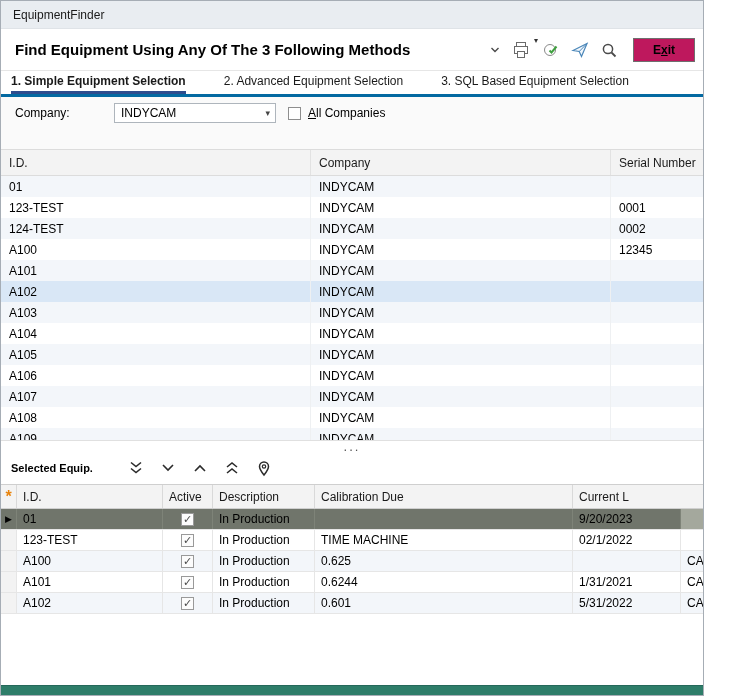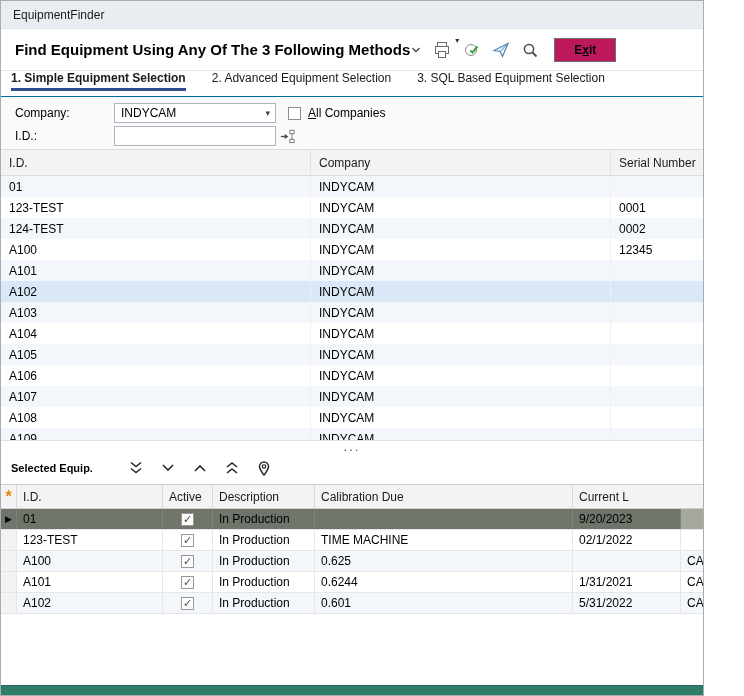--- a/index.html
+++ b/index.html
@@ -3,30 +3,30 @@
 <meta charset="utf-8">
 <style>
   html,body{margin:0;padding:0;}
   body{width:744px;height:696px;font-family:"Liberation Sans",sans-serif;background:#fff;overflow:hidden;}
   .window{width:704px;height:696px;position:relative;background:#fff;border:1px solid #a6adb5;box-sizing:border-box;overflow:hidden;}
 
   
   .titlebar{height:28px;background:#e9edf1;border-bottom:1px solid #dfe3e7;display:flex;align-items:center;padding-left:12px;font-size:12px;color:#1a1a1a;box-sizing:border-box;}
 
   
-  .header{height:42px;display:flex;align-items:center;justify-content:flex-start;padding:0 8px 0 14px;border-bottom:1px solid #e6e6e6;box-sizing:border-box;background:#fff;}
+  .header{height:42px;display:flex;align-items:center;justify-content:space-between;padding:0 8px 0 14px;border-bottom:1px solid #e6e6e6;box-sizing:border-box;background:#fff;}
   .page-title{font-size:15px;font-weight:bold;margin:0;color:#000;}
   .tools{display:flex;align-items:center;gap:11px;}
   .tool{height:20px;display:flex;align-items:center;justify-content:center;cursor:pointer;position:relative;}
   .mini-dd{position:absolute;top:-4px;right:-7px;font-size:8px;color:#333;}
   .exit-btn{min-width:62px;height:24px;border:1px solid #6f6f6f;background:#be185d;font-size:12px;font-weight:600;font-family:inherit;cursor:pointer;margin-left:4px;}
   .accel{text-decoration:underline;}
 
   
-  .tabs{height:26px;display:flex;align-items:flex-start;gap:26px;padding-left:10px;background:#fff;border-bottom:1px solid #0369a1;box-sizing:border-box;}
+  .tabs{height:26px;display:flex;align-items:flex-end;gap:38px;padding-left:10px;background:#fff;border-bottom:3px solid #0369a1;box-sizing:border-box;}
   .tab{font-size:12px;color:#1a1a1a;padding-bottom:6px;cursor:pointer;white-space:nowrap;}
   .tab.active{font-weight:600;border-bottom:3px solid #2d4d8e;padding-bottom:3px;}
 
   
   .form-area{height:52px;background:#fafafa;padding:5px 0 0 14px;box-sizing:border-box;}
   .form-row{display:flex;align-items:center;height:22px;margin-bottom:1px;}
   .form-label{width:99px;font-size:12px;color:#000;}
   .dropdown{width:162px;height:20px;border:1px solid #aeb5bc;background:#fff;display:flex;align-items:center;justify-content:space-between;padding:0 5px 0 6px;font-size:12px;box-sizing:border-box;cursor:pointer;}
   .dd-arrow{font-size:9px;color:#444;}
   .checkbox{width:13px;height:13px;border:1px solid #8e8e8e;background:#fff;margin-left:12px;box-sizing:border-box;cursor:pointer;}
@@ -133,33 +133,20 @@
   <div class="form-area">
     <div class="form-row">
       <span class="form-label">Company:</span>
       <div class="dropdown">
         <span>INDYCAM</span>
         <span class="dd-arrow">▾</span>
       </div>
       <span class="checkbox"></span>
       <span class="cb-label"><span class="accel">A</span><span>ll Companies</span></span>
     </div>
-    <div class="form-row">
-      <span class="form-label">I.D.:</span>
-      <input class="id-input" type="text" value="" style="">
-      <span class="tree-tool">
-        <svg width="17" height="17" viewBox="0 0 18 18">
-          <path d="M2 9 h5" stroke="#4a4a4a" stroke-width="1.4" fill="none"></path>
-          <path d="M6 6.3 L10 9 L6 11.7 Z" fill="#4a4a4a"></path>
-          <rect x="11.5" y="2.5" width="4.5" height="3.5" fill="#fff" stroke="#7a7a7a"></rect>
-          <rect x="11.5" y="12" width="4.5" height="3.5" fill="#fff" stroke="#7a7a7a"></rect>
-          <path d="M13.7 6 v6" stroke="#7a7a7a" stroke-width="1"></path>
-        </svg>
-      </span>
-    </div>
   </div>
 
   <div class="results-header">
     <div class="rh-cell">I.D.</div>
     <div class="rh-cell">Company</div>
     <div class="rh-cell">Serial Number</div>
   </div>
   <div class="results-body" id="results-body">
       <div class="r-row alt">
         <div class="r-cell">01</div>

